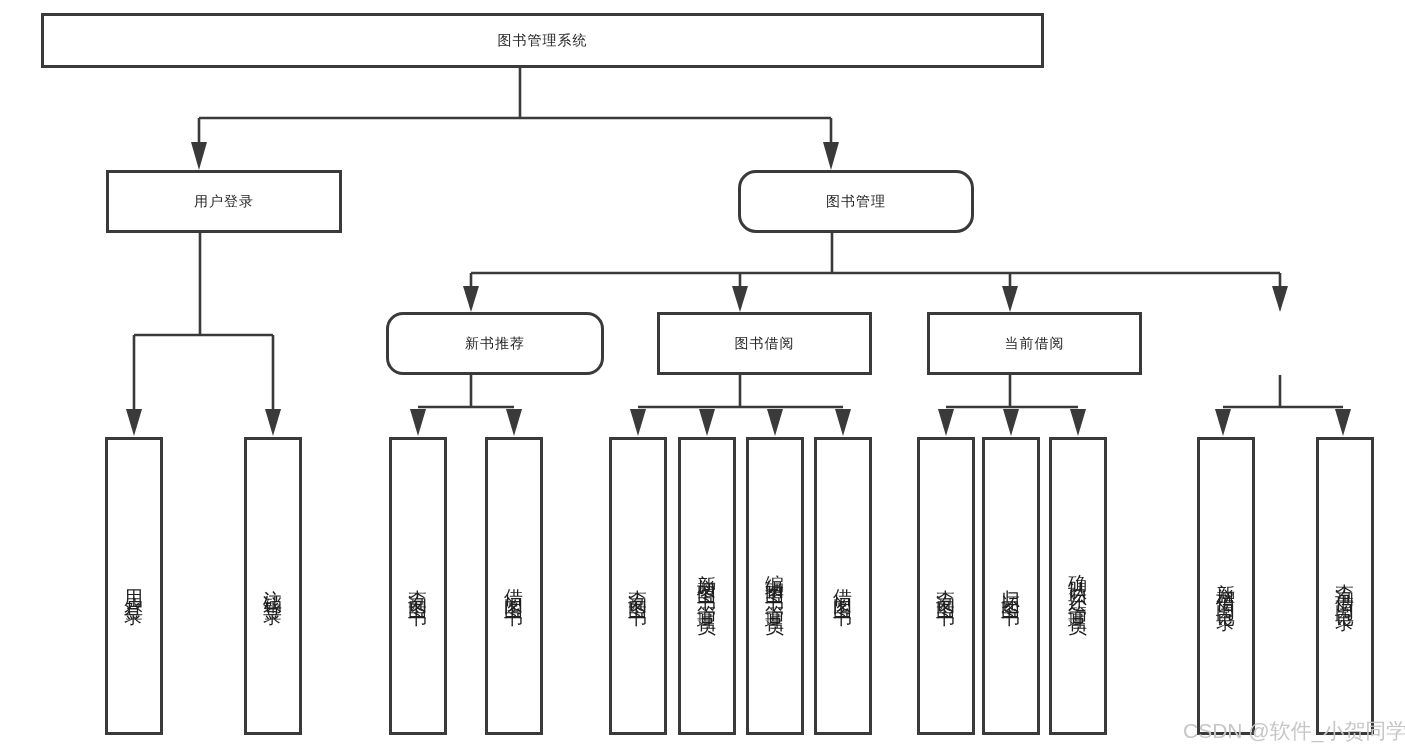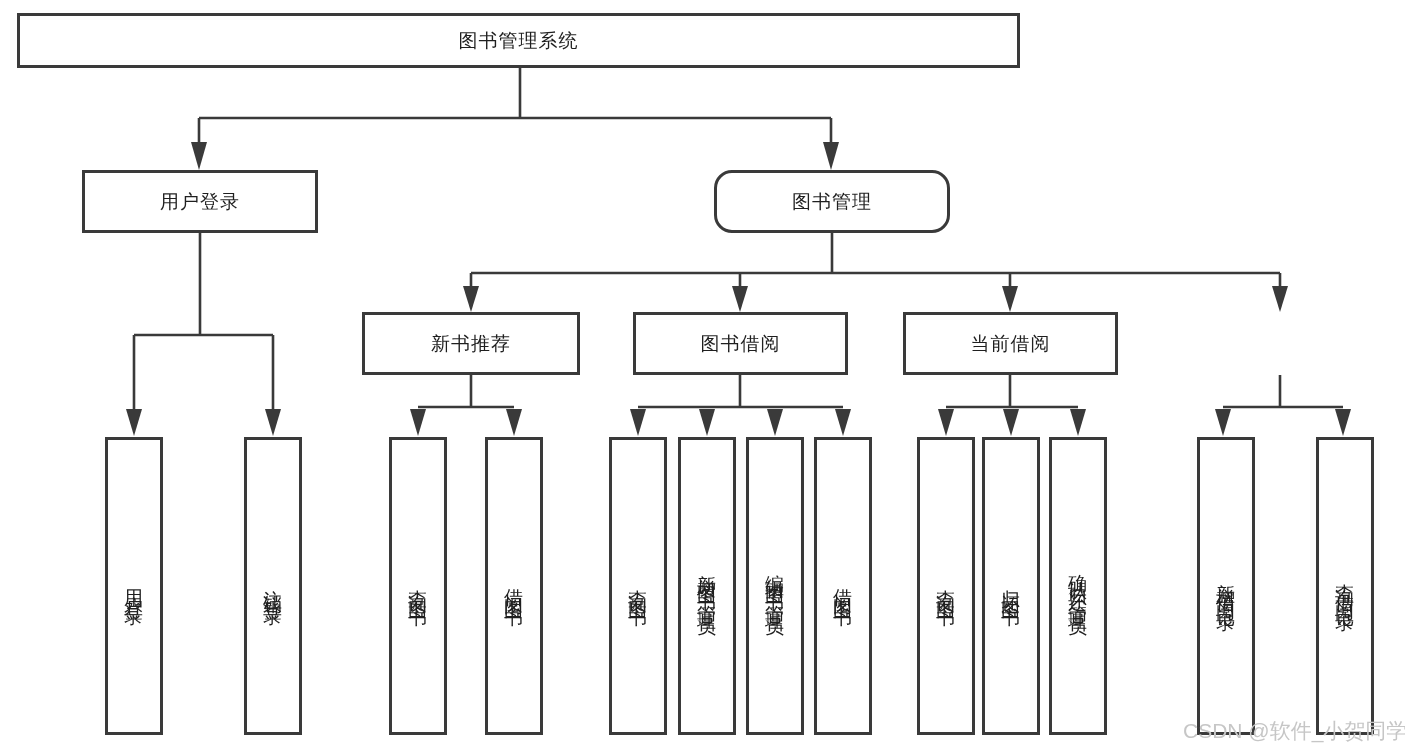--- a/index.html
+++ b/index.html
@@ -21,35 +21,35 @@
     position: absolute;
     box-sizing: border-box;
     border: 3px solid #3a3a3a;
     background: #ffffff;
     display: flex;
     align-items: center;
     justify-content: center;
     z-index: 2;
     color: #1f1f1f;
   }
-  .h-node { font-size: 19px; letter-spacing: 1px; }
+  .h-node { font-size: 14px; letter-spacing: 1px; margin-left: 24px; }
   .root-node   { left: 17px;   top: 13px;  width: 1003px; height: 55px; }
   .lvl2-node   { height: 63px; top: 170px; }
   .lvl3-node   { height: 63px; top: 312px; }
   .leaf-node   { top: 437px; width: 58px; height: 298px; }
   .v-text {
     writing-mode: vertical-rl;
     font-size: 19px;
     letter-spacing: 0.32em;
     line-height: 1;
     color: #1f1f1f;
   }
   #n-user-login   { left: 82px;   width: 236px; }
   #n-book-mgmt    { left: 714px;  width: 236px; border-radius: 18px; }
-  #n-new-books    { left: 362px;  width: 218px; }
+  #n-new-books    { left: 362px;  width: 218px; border-radius: 17px; }
   #n-book-borrow  { left: 633px;  width: 215px; }
   #n-cur-borrow   { left: 903px;  width: 215px; }
   #n-borrow-rec   { left: 1172px; width: 216px; }
   #l-a1 { left: 105px; }
   #l-a2 { left: 244px; }
   #l-b1 { left: 389px; }
   #l-b2 { left: 485px; }
   #l-c1 { left: 609px; }
   #l-c2 { left: 678px; }
   #l-c3 { left: 746px; }

